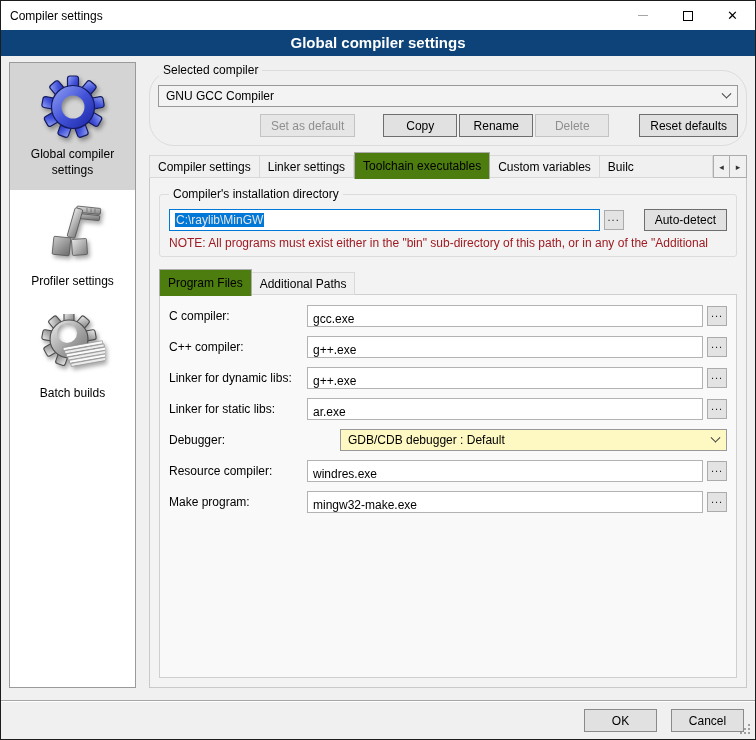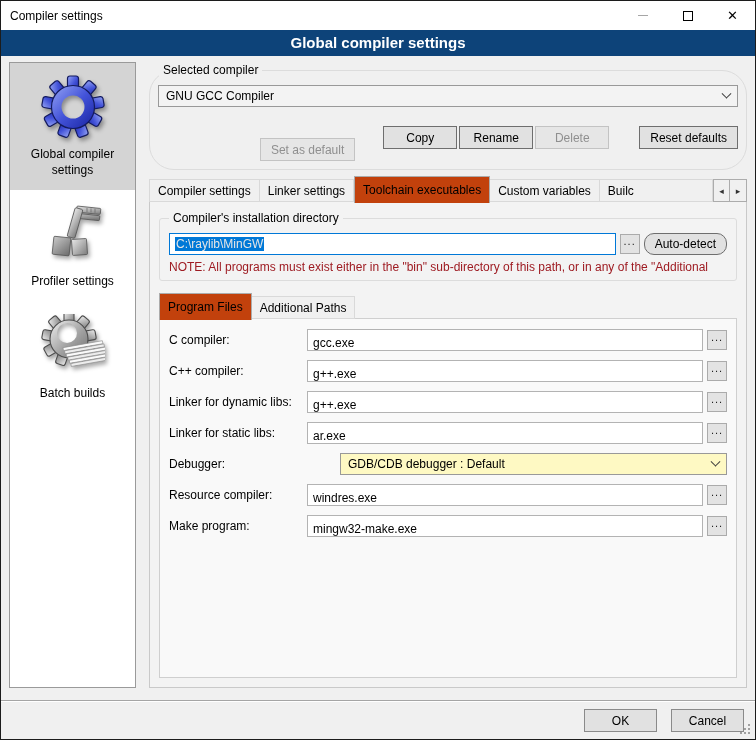--- a/index.html
+++ b/index.html
@@ -40,49 +40,49 @@
   .combo > span:first-child { flex:1; overflow:hidden; white-space:nowrap; }
   .combo.gray { background:#fef9c3;margin-left:33px; }
   .chev { width:7px; height:7px; border:solid #3c3c3c; border-width:0 1.2px 1.2px 0;
           transform:rotate(45deg) translate(-2px,-2px); flex-shrink:0; }
   
   .btn { height:23px; background:#e1e1e1; border:1px solid #6e6e6e; font-family:inherit; font-size:12px;
          padding:0 10px; cursor:default; color:#000; }
   .btn.disabled { color:#8f8f8f; border-color:#c3c3c3; background:#e6e6e6; }
   .btnrow { display:flex; justify-content:flex-end; align-items:center; margin-top:7px; }
   .btnrow .btn { min-width:74px; }
-  .gap-lg { margin-right:28px;margin-top:24px; }
+  .gap-lg { margin-right:28px; }
   .gap-sm { margin-right:2px; }
   .gap-md { margin-right:30px; }
   
   .tabstrip { display:flex; align-items:flex-end; margin-top:6px; position:relative; z-index:2; flex-shrink:0; }
   .tab { height:23px; padding:0 8px; background:#f0f0f0; border:1px solid #d9d9d9; border-left:none;
          display:flex; align-items:center; white-space:nowrap; cursor:default; }
   .tab:first-child { border-left:1px solid #d9d9d9; }
-  .tab.active { background:#c2410c; border:1px solid #acacac; border-bottom:none; height:27px;
+  .tab.active { background:#4d7c0f; border:1px solid #acacac; border-bottom:none; height:27px;
                 margin-bottom:-1px; position:relative; z-index:3; }
   .tab-clipped { flex:1; min-width:0; overflow:hidden; }
   .tab-scrolls { display:flex; flex-shrink:0; }
   .scroll-btn { width:17px; height:23px; border:1px solid #acacac; background:#f0f0f0; display:flex;
                 align-items:center; justify-content:center; font-size:9px; color:#333; cursor:default; }
   .scroll-btn + .scroll-btn { border-left:none; }
   .tabpage { flex:1; border:1px solid #c9c9c9; background:#f3f3f3; margin-top:-1px;
              padding:16px 9px 9px; display:flex; flex-direction:column; min-height:0; }
   
   .gb2 { padding:14px 9px 6px; flex-shrink:0; }
   .dirrow { display:flex; align-items:center; }
   .tinput { height:22px; border:1px solid #b3b3b3; background:#fff; display:flex; align-items:center;
             padding:0 5px; overflow:hidden; white-space:nowrap; }
   .tinput.focused { border-color:#0078d7; }
   .sel-text { background:#0078d7; color:#e5e5e5; padding:0 1px; }
   .dirrow .tinput { flex:1; }
   .browse { width:20px; height:20px; margin-left:4px; background:#e3e3e3; border:1px solid #ababab;
             font-family:inherit; font-size:11px; line-height:10px; text-align:center; padding:0 0 6px;
             letter-spacing:1px; color:#222; flex-shrink:0; cursor:default; }
-  .autodetect { margin-left:4px; height:22px;border-radius:10px; }
+  .autodetect { margin-left:20px; height:22px; }
   .note { color:#9e1b22; margin-top:5px; white-space:nowrap; overflow:hidden; }
   
   .subtabs { margin-top:12px; }
   .subpanel { flex:1; border:1px solid #cfcfcf; background:#f9f9f9; margin-top:-1px;
               padding:10px 9px; min-height:0; }
   .frow { display:flex; align-items:center; margin-bottom:9px; }
   .flabel { width:138px; flex-shrink:0; white-space:nowrap; overflow:hidden; }
   .frow .tinput { flex:1;align-items:flex-end; }
   .frow .combo { flex:1; }
   

